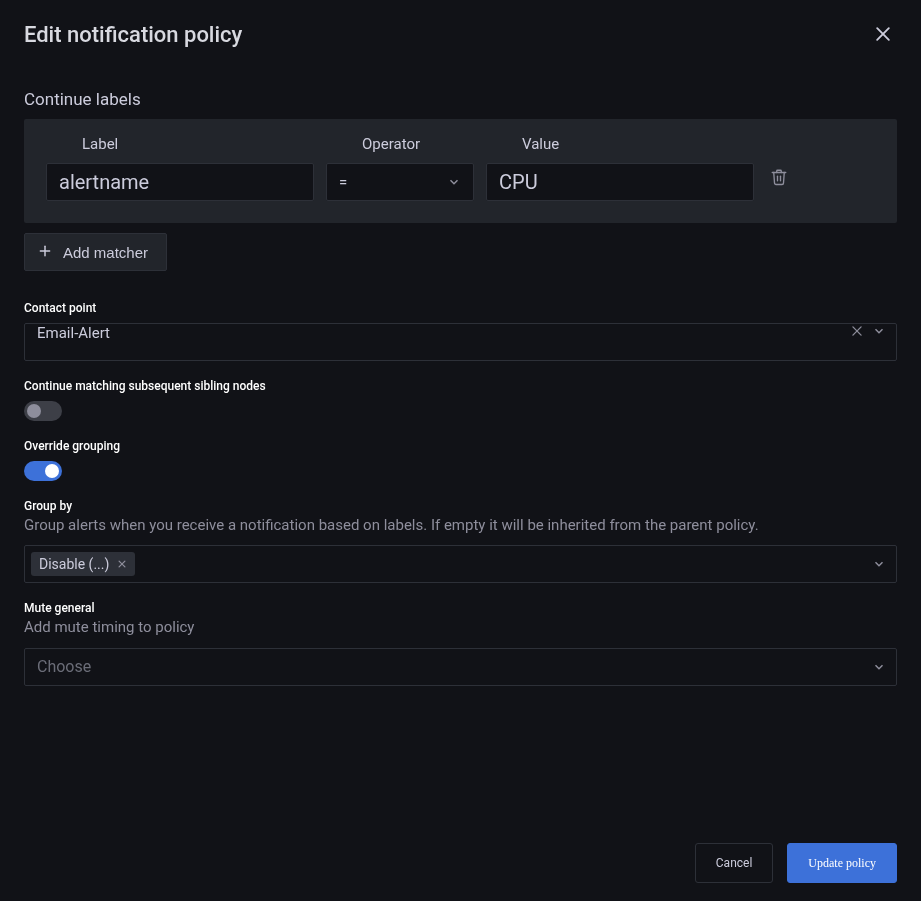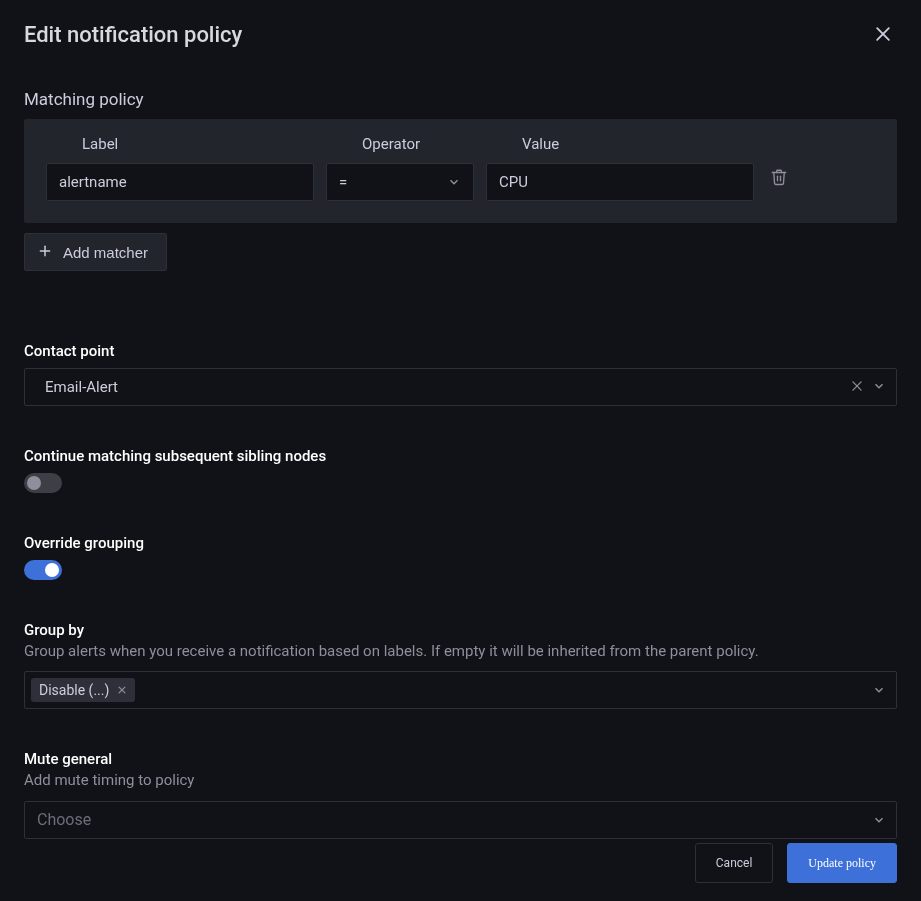--- a/index.html
+++ b/index.html
@@ -23,21 +23,21 @@
 
   .matcher-box { background: #22252b; border-radius: 2px; padding: 16px 22px 22px 22px; margin-bottom: 10px; }
   .matcher-row { display: flex; gap: 12px; align-items: flex-end; }
   .matcher-col { display: flex; flex-direction: column; }
   .col-label { width: 268px; }
   .col-operator { width: 148px; }
   .col-value { width: 268px; }
   .field-head { color: #ccccdc; font-size: 15px; margin-bottom: 10px; font-weight: 400; margin-left: 36px; }
   .input-ctrl {
     background: #111217; border: 1px solid #2d3038; color: #ccccdc;
-    height: 38px; padding: 0 12px; font-size: 15px; border-radius: 2px; width: 100%;
+    height: 38px; padding: 0 12px; font-size: 20px; border-radius: 2px; width: 100%;
     font-family: inherit;
   }
   .select-wrap { position: relative; }
   .select-ctrl {
     background: #111217; border: 1px solid #2d3038; color: #ccccdc;
     height: 38px; padding: 0 12px; font-size: 15px; border-radius: 2px; width: 100%;
     display: flex; align-items: center; cursor: pointer;
   }
   .chev { margin-left: auto; color: #8e8e9c; display: flex; }
   .chev svg { width: 14px; height: 14px; }
@@ -47,26 +47,26 @@
 
   .add-matcher-btn {
     background: #22252b; border: 1px solid #2d3038; color: #ccccdc;
     height: 38px; padding: 0 18px 0 12px; font-size: 15px; border-radius: 2px;
     display: inline-flex; align-items: center; gap: 10px; cursor: pointer;
     margin-bottom: 30px;
   }
   .add-matcher-btn svg { width: 16px; height: 16px; }
 
   .form-group { margin-bottom: 18px; }
-  .label-main { color: #ffffff; font-size: 15px; font-weight: 500; margin-bottom: 8px; margin-top: 41px; }
+  .label-main { color: #ffffff; font-size: 12px; font-weight: 500; margin-bottom: 8px; }
   .label-desc { color: #8e8e9c; font-size: 15px; margin-top: 2px; margin-bottom: 10px; line-height: 1.35; }
 
   .cp-select {
     background: #111217; border: 1px solid #2d3038; height: 38px; border-radius: 2px;
-    display: flex; align-items: center; padding: 0 10px 0 20px; cursor: pointer;
+    display: flex; align-items: flex-start; padding: 0 10px 0 12px; cursor: pointer;
   }
   .cp-select .val { color: #ccccdc; font-size: 15px; }
   .cp-select .right-icons { margin-left: auto; display: flex; align-items: center; gap: 8px; color: #8e8e9c; }
   .cp-select .right-icons svg { width: 14px; height: 14px; }
 
   .toggle {
     width: 38px; height: 20px; border-radius: 10px; position: relative; cursor: pointer;
   }
   .toggle .knob {
     width: 14px; height: 14px; border-radius: 50%; position: absolute; top: 3px;
@@ -114,21 +114,21 @@
     <button class="close-btn">
       <span>
         <svg viewBox="0 0 24 24" fill="none" stroke="currentColor" stroke-width="2.2" stroke-linecap="round">
             <line x1="5" y1="5" x2="19" y2="19"></line>
             <line x1="19" y1="5" x2="5" y2="19"></line>
           </svg>
       </span>
     </button>
   </div>
 
-  <div class="section-label">Matching policy</div>
+  <div class="section-label">Continue labels</div>
 
   <div class="matcher-box">
     <div class="matcher-row">
       <div class="matcher-col col-label">
         <div class="field-head">Label</div>
         <input class="input-ctrl" type="text" value="alertname" style="">
       </div>
       <div class="matcher-col col-operator">
         <div class="field-head">Operator</div>
         <div class="select-wrap">

